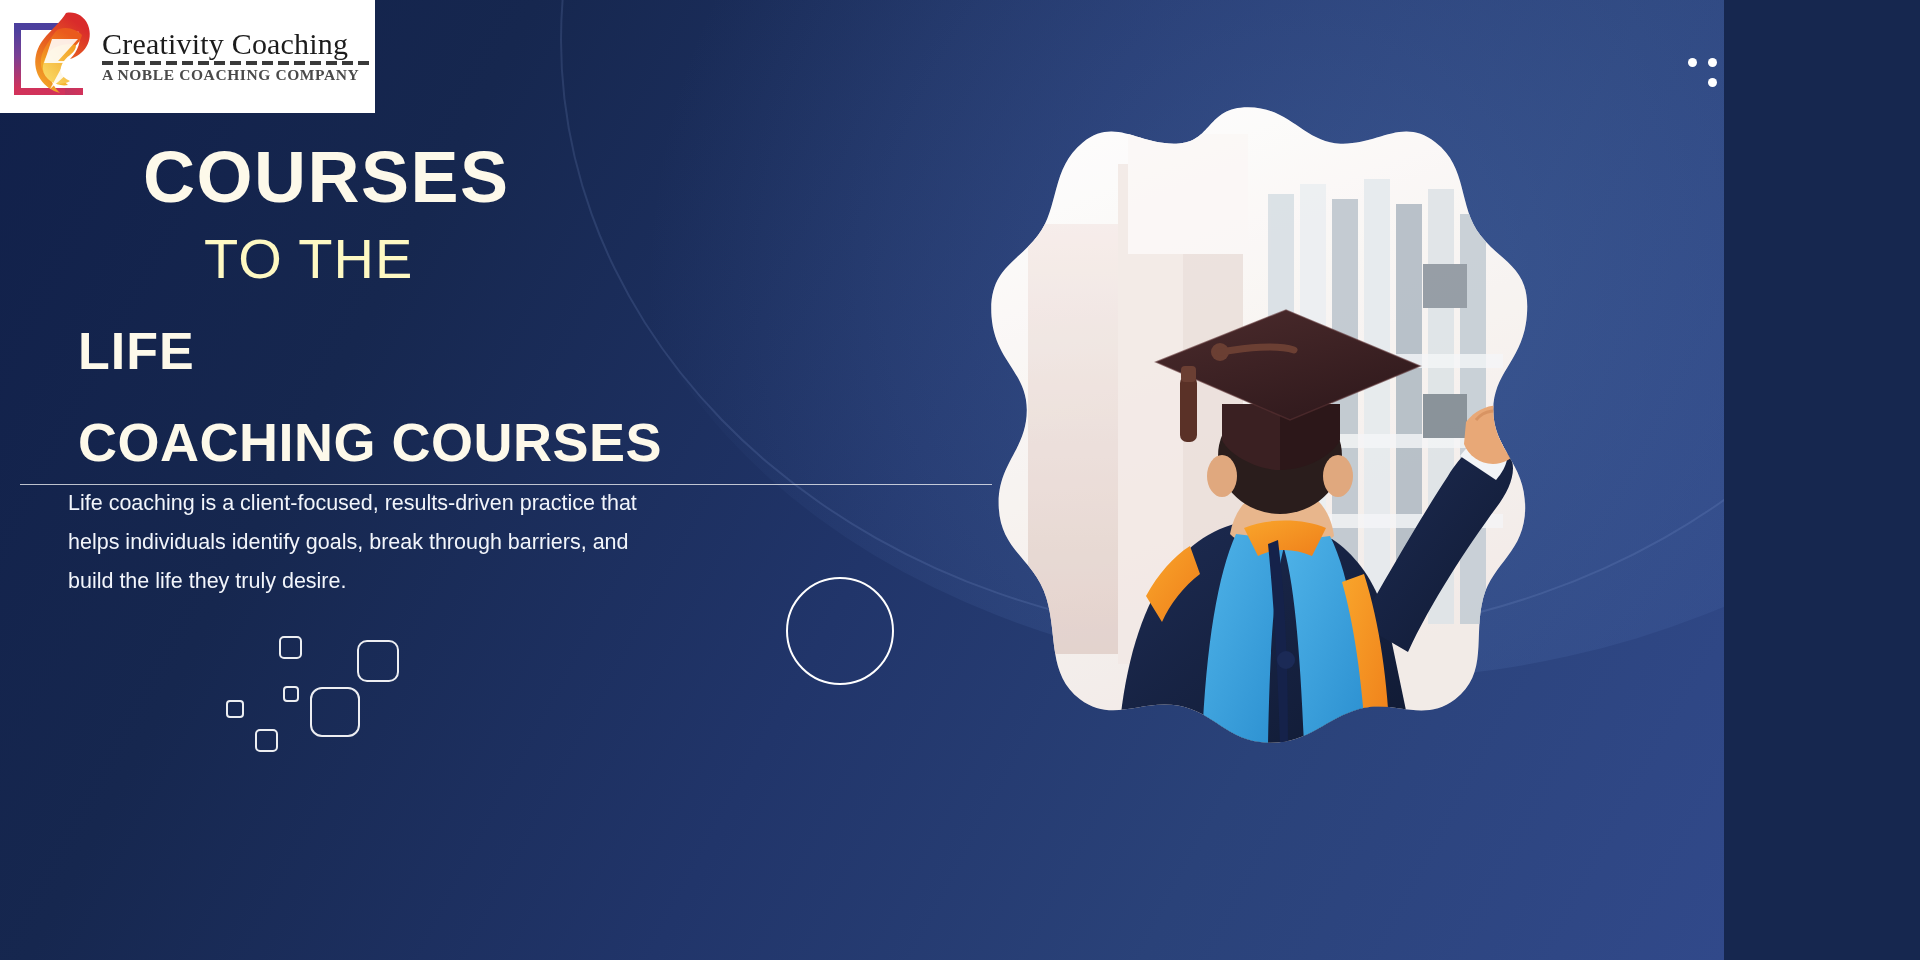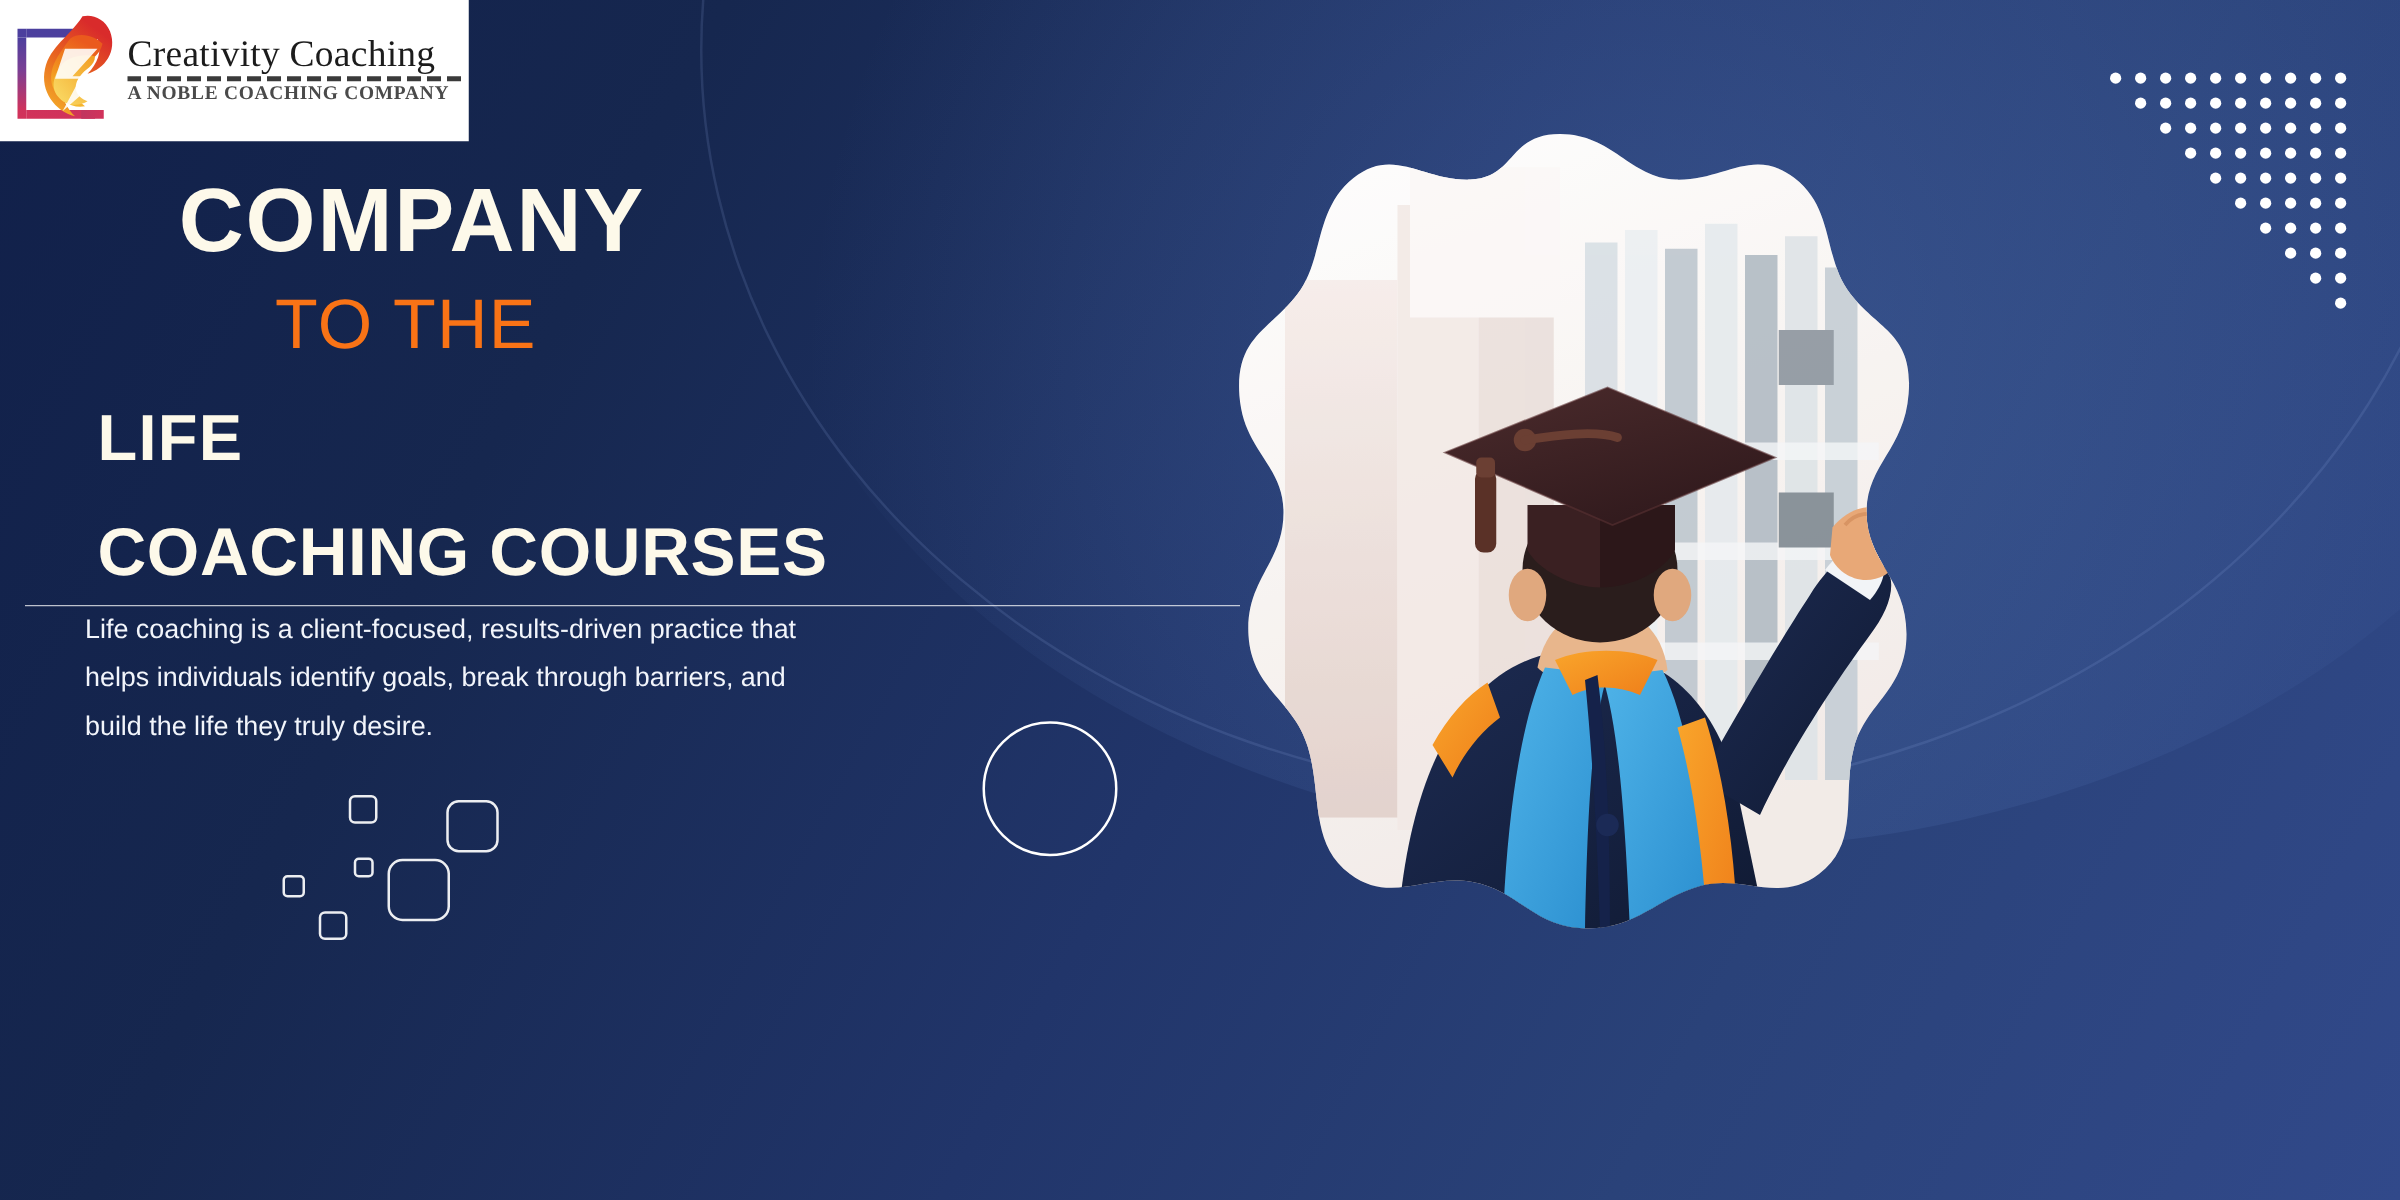--- a/index.html
+++ b/index.html
@@ -5,21 +5,21 @@
   * { margin:0; padding:0; box-sizing:border-box; }
   html,body { width:1920px; height:960px; overflow:hidden; }
   body {
     font-family:"Liberation Sans", sans-serif;
     background:#16274f;
   }
 
   
   .stage {
     position:relative;
-    width:1920px; height:960px;
+    width:1724px; height:960px;
     overflow:hidden;
     background:
       radial-gradient(120% 100% at 78% 18%, rgba(71,106,170,.55) 0%, rgba(71,106,170,0) 58%),
       linear-gradient(118deg, #112046 0%, #17294f 26%, #23386b 55%, #2c4float 72%, #2b437e 100%);
   }
   .stage::before{
     content:""; position:absolute; inset:0;
     background:linear-gradient(118deg,#11204a 0%,#16274f 24%,#21356a 52%,#2a4279 74%,#31498a 100%);
     z-index:0;
   }
@@ -94,23 +94,23 @@
 
   
   .headline{ position:absolute; z-index:12; left:0; top:0; width:1000px; }
 
   .h-welcome{
     position:absolute; left:143px; top:141px;
     font-size:72px; font-weight:bold; letter-spacing:1.5px;
     color:#fdf9ea; line-height:1;
   }
   .h-tothe{
-    position:absolute; left:220px; top:231px;
+    position:absolute; left:204px; top:231px;
     font-size:56px; font-weight:300; letter-spacing:1px;
-    color:#f97316; line-height:1;
+    color:#fef9c3; line-height:1;
   }
   .h-life{
     position:absolute; left:78px; top:325px;
     font-size:52px; font-weight:bold; letter-spacing:1px;
     color:#fdf9ea; line-height:1;
   }
   .h-courses{
     position:absolute; left:78px; top:415px;
     font-size:54px; font-weight:bold; letter-spacing:.5px;
     color:#fdf9ea; line-height:1;
@@ -313,21 +313,21 @@
       </svg>
     </div>
     <div class="logo-text">
       <div class="logo-title">Creativity Coaching</div>
       <div class="logo-rule"></div>
       <div class="logo-sub">A NOBLE COACHING COMPANY</div>
     </div>
   </div>
 
   <div class="headline">
-    <div class="h-welcome">COMPANY</div>
+    <div class="h-welcome">COURSES</div>
     <div class="h-tothe">TO THE</div>
     <div class="h-life">LIFE</div>
     <div class="h-courses">COACHING COURSES</div>
   </div>
 
   <div class="divider"></div>
 
   <p class="body-copy">Life coaching is a client-focused, results-driven practice that helps individuals identify goals, break through barriers, and build the life they truly desire.</p>
 
   <div class="dots">

